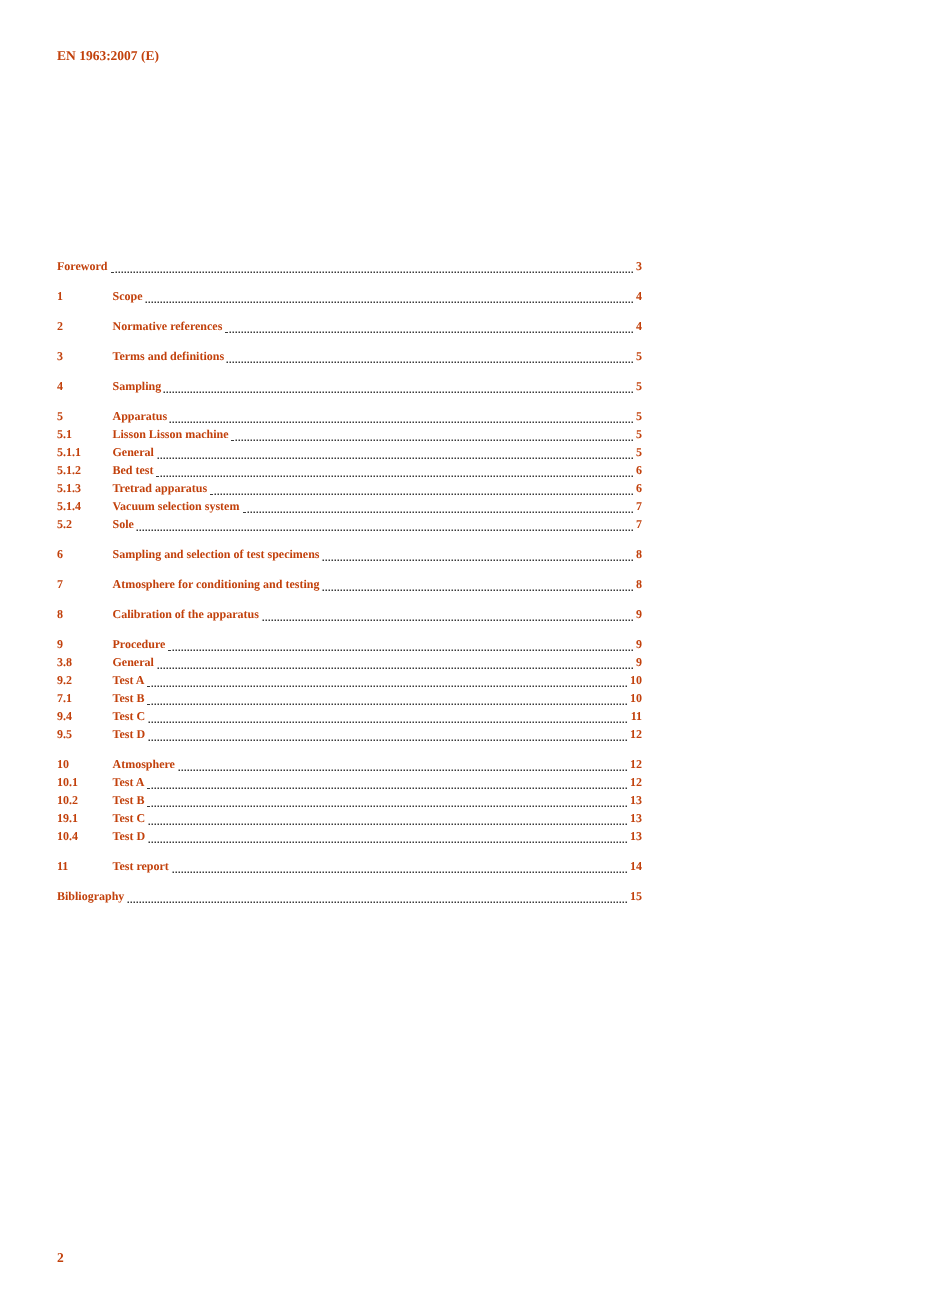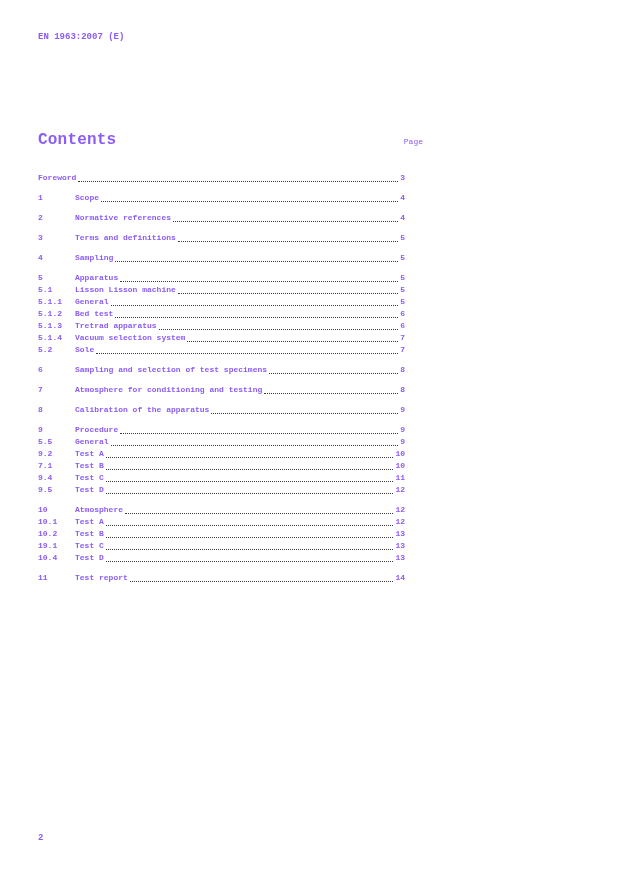--- a/index.html
+++ b/index.html
@@ -5,22 +5,22 @@
   html, body {
     margin: 0;
     padding: 0;
     background: #ffffff;
   }
   .page {
     position: relative;
     width: 496px;
     height: 877px;
     background: #ffffff;
-    font-family: Liberation Mono, monospace;
-    color: #8b5cf6;
+    font-family: Liberation Serif, serif;
+    color: #c2410c;
     overflow: hidden;
   }
   .doc-header {
     position: absolute;
     top: 32px;
     left: 38px;
     font-size: 9px;
     font-weight: bold;
   }
   .heading-row {
@@ -39,21 +39,21 @@
     letter-spacing: 0.2px;
   }
   .page-col-label {
     font-size: 8px;
     font-weight: normal;
   }
   .toc {
     position: absolute;
     top: 172px;
     left: 38px;
-    right: 91px;
+    right: 68px;
   }
   .toc-row {
     display: flex;
     align-items: flex-end;
     font-size: 8px;
     font-weight: bold;
     line-height: 12px;
     white-space: nowrap;
   }
   .toc-row.gap {
@@ -83,24 +83,20 @@
     font-weight: bold;
   }
 </style>
 </head>
 <body>
 
 <div class="page">
 
   <div class="doc-header">EN 1963:2007 (E)</div>
 
-  <div class="heading-row">
-    <h1 class="contents-title">Contents</h1>
-    <span class="page-col-label">Page</span>
-  </div>
 
   <div class="toc">
       <div class="toc-row">
         <span class="toc-label">Foreword</span>
         <span class="toc-leader"></span>
         <span class="toc-page">3</span>
       </div>
       <div class="toc-row gap">
         <span class="toc-num">1</span>
         <span class="toc-label">Scope</span>
@@ -185,21 +181,21 @@
         <span class="toc-leader"></span>
         <span class="toc-page">9</span>
       </div>
       <div class="toc-row gap">
         <span class="toc-num">9</span>
         <span class="toc-label">Procedure</span>
         <span class="toc-leader"></span>
         <span class="toc-page">9</span>
       </div>
       <div class="toc-row">
-        <span class="toc-num">5.5</span>
+        <span class="toc-num">3.8</span>
         <span class="toc-label">General</span>
         <span class="toc-leader"></span>
         <span class="toc-page">9</span>
       </div>
       <div class="toc-row">
         <span class="toc-num">9.2</span>
         <span class="toc-label">Test A</span>
         <span class="toc-leader"></span>
         <span class="toc-page">10</span>
       </div>
@@ -250,17 +246,22 @@
         <span class="toc-label">Test D</span>
         <span class="toc-leader"></span>
         <span class="toc-page">13</span>
       </div>
       <div class="toc-row gap">
         <span class="toc-num">11</span>
         <span class="toc-label">Test report</span>
         <span class="toc-leader"></span>
         <span class="toc-page">14</span>
       </div>
+      <div class="toc-row gap">
+        <span class="toc-label">Bibliography</span>
+        <span class="toc-leader"></span>
+        <span class="toc-page">15</span>
+      </div>
     </div>
 
   <div class="doc-footer">2</div>
 
 </div>
 
 </body></html>

